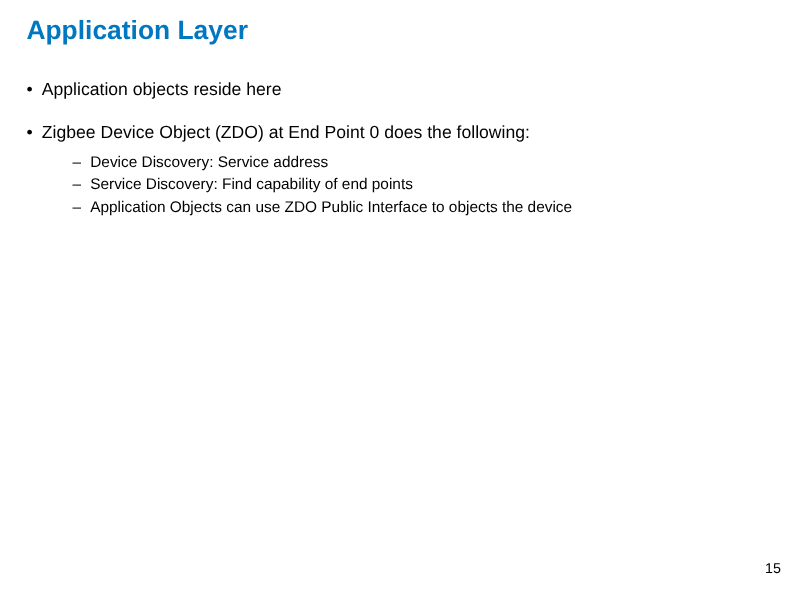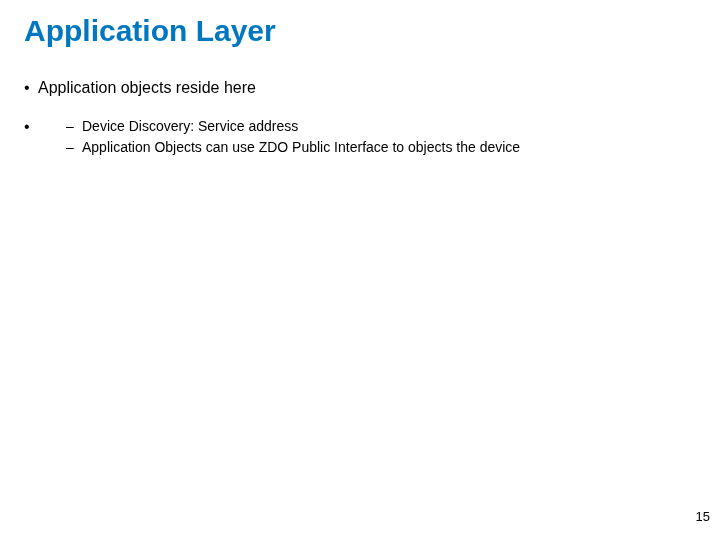--- a/index.html
+++ b/index.html
@@ -10,21 +10,21 @@
     body {
       width: 720px;
       height: 540px;
       background: #ffffff;
       font-family: Arial, Helvetica, sans-serif;
       position: relative;
       overflow: hidden;
     }
     .slide-title {
       color: #0078c1;
-      font-size: 30px;
+      font-size: 24px;
       font-weight: bold;
       padding: 14px 0 0 24px;
     }
     .content {
       padding: 30px 24px 0 24px;
     }
     .bullet-l1 {
       color: #000000;
       font-size: 16px;
       line-height: 1.3;
@@ -69,20 +69,22 @@
     }
   </style>
 </head>
 <body>
 
 <h1 class="slide-title">Application Layer</h1>
 
 <div class="content">
   <div class="bullet-l1">Application objects reside here</div>
   <div class="bullet-l1">
+    <span>Zigbee Device Object (ZDO) at End Point 0 does the following:</span>
     <div class="sub-list">
       <div class="bullet-l2">Device Discovery: Service address</div>
+      <div class="bullet-l2">Service Discovery: Find capability of end points</div>
       <div class="bullet-l2">Application Objects can use ZDO Public Interface to objects the device</div>
     </div>
   </div>
 </div>
 
 <div class="page-number">15</div>
 
 </body></html>

